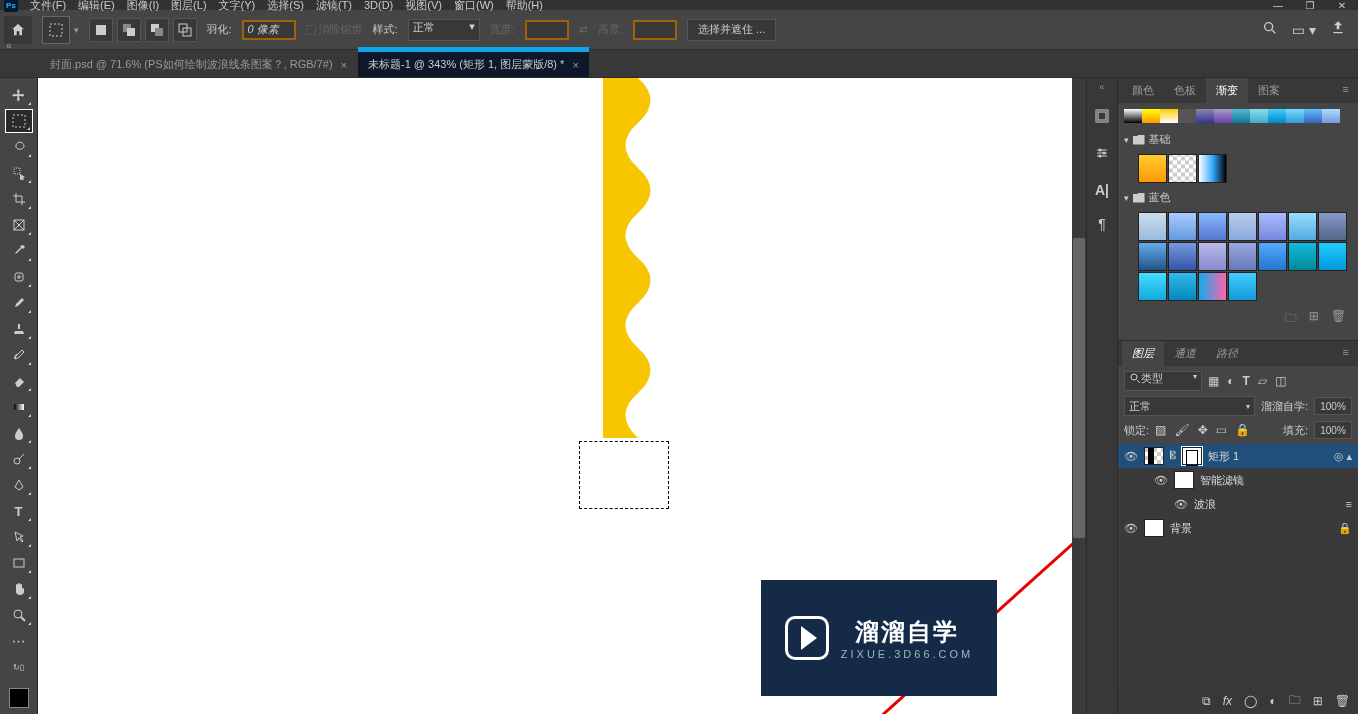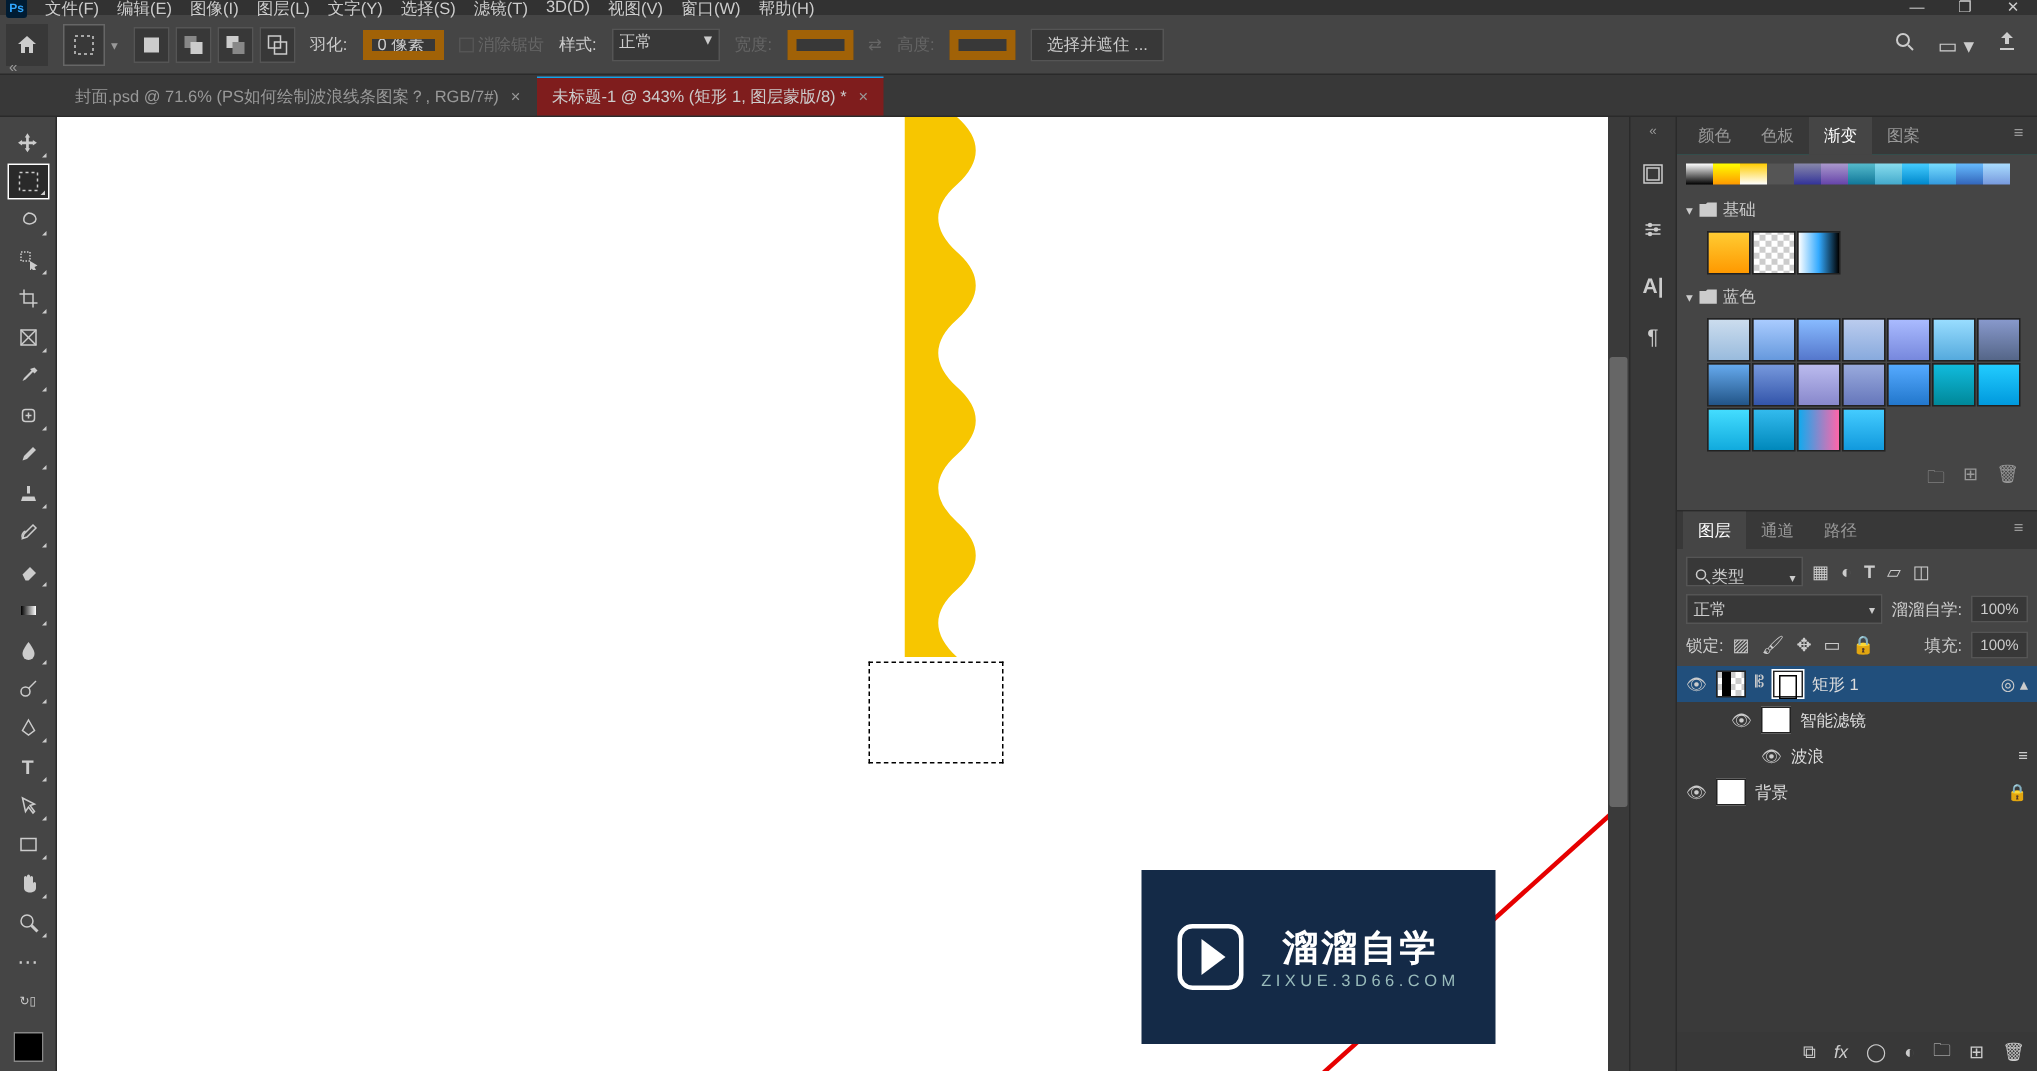--- a/index.html
+++ b/index.html
@@ -12,30 +12,30 @@
 .window-controls { position: absolute; right: 0; top: 0; display: flex; gap: 0; }
 .win-ctrl { width: 32px; height: 10px; display: flex; align-items: center; justify-content: center; color: #ccc; font-size: 10px; }
 
 
 .options-bar { height: 40px; background: #454545; display: flex; align-items: center; padding: 0 4px; gap: 10px; border-bottom: 1px solid #2a2a2a; }
 .home-icon { width: 28px; height: 28px; display: flex; align-items: center; justify-content: center; color: #ddd; background: #383838; }
 .sel-group { display: flex; align-items: center; gap: 4px; }
 .tool-select { width: 28px; height: 28px; border: 1px solid #666; display: flex; align-items: center; justify-content: center; background: #383838; }
 .mode-btn { width: 24px; height: 24px; background: #383838; border: 1px solid #555; display: flex; align-items: center; justify-content: center; }
 .opt-label { color: #ccc; }
-.opt-input { width: 54px; height: 20px; background: #383838; border: 6px solid #a16207; color: #ccc; padding: 0 4px; font-size: 11px; }
+.opt-input { width: 54px; height: 20px; background: #383838; border: 2px solid #a16207; color: #ccc; padding: 0 4px; font-size: 11px; font-style: italic; }
 .opt-select { width: 72px; height: 22px; background: #383838; border: 1px solid #555; color: #ccc; padding: 0 4px; font-size: 11px; }
 .disabled-text { color: #666; }
 .opt-btn { height: 22px; padding: 0 10px; background: #383838; border: 1px solid #555; color: #ccc; display: flex; align-items: center; }
 .right-icons { margin-left: auto; display: flex; align-items: center; gap: 14px; padding-right: 8px; }
 .right-icon { color: #ccc; font-size: 14px; }
 
 
 .tab-bar { height: 28px; background: #383838; display: flex; align-items: flex-end; padding-left: 40px; border-bottom: 1px solid #2a2a2a; }
-.doc-tab { padding: 5px 10px; background: #7f1d1d; color: #ccc; font-size: 11px; display: flex; align-items: center; gap: 8px; margin-right: 1px; border-top: 1px solid #0ea5e9; }
+.doc-tab { padding: 5px 10px; background: #0f172a; color: #ccc; font-size: 11px; display: flex; align-items: center; gap: 8px; margin-right: 1px; border-top: 5px solid #0ea5e9; }
 .doc-tab.inactive { background: #383838; border-top: none; color: #999; }
 .tab-close { font-size: 11px; color: #999; }
 
 
 .workspace { display: flex; height: 636px; }
 
 
 .left-tools { width: 38px; background: #454545; display: flex; flex-direction: column; align-items: center; padding-top: 4px; border-right: 1px solid #2a2a2a; }
 .tool-btn { width: 28px; height: 24px; display: flex; align-items: center; justify-content: center; color: #ccc; font-size: 14px; margin: 1px 0; position: relative; }
 .tool-btn.active { background: #2a2a2a; border: 1px solid #fff; }
@@ -83,21 +83,21 @@
 .folder-icon { width:12px; height:10px; background:#ccc; clip-path: polygon(0 15%, 40% 15%, 50% 0, 100% 0, 100% 100%, 0 100%); }
 .sw-row { display: flex; gap: 1px; flex-wrap: wrap; padding: 4px 0 4px 14px; }
 .sw { width: 29px; height: 29px; border: 1px solid #222; }
 .sw2 { width: 29px; height: 29px; border: 1px solid #222; }
 .panel-footer-icons { display: flex; justify-content: flex-end; gap: 12px; padding: 4px 6px; color: #999; font-size: 12px; }
 
 
 .layers-panel { flex: 1; display: flex; flex-direction: column; min-height: 0; }
 .layer-controls { padding: 5px 6px; display: flex; flex-direction: column; gap: 5px; background:#454545; }
 .lc-row { display: flex; align-items: center; gap: 6px; }
-.lc-search-wrap { display:flex; align-items:flex-end; background:#383838; border:1px solid #555; padding:0 4px; height:20px; }
+.lc-search-wrap { display:flex; align-items:flex-start; background:#383838; border:1px solid #555; padding:0 4px; height:20px; }
 .lc-search { width: 52px; background: transparent; border: none; color: #ccc; font-size: 11px; outline:none; }
 .lc-icons { display: flex; gap: 8px; font-size: 12px; color: #ccc; }
 .lc-drop { flex: 1; height: 20px; background: #383838; border: 1px solid #555; color: #ccc; padding: 0 4px; font-size: 11px; display:flex; align-items:center; justify-content:space-between; }
 .lc-pct { width: 38px; height: 18px; background: #383838; border: 1px solid #555; color: #ccc; text-align: center; font-size: 10px; }
 .layer-list { flex: 1; overflow: hidden; background: #3a3a3a; }
 .layer-row { display: flex; align-items: center; padding: 3px 6px; gap: 6px; height: 24px; }
 .layer-row.active { background: #214f7c; }
 .layer-row.sub { padding-left: 36px; }
 .layer-row.subsub { padding-left: 56px; }
 .eye { width: 14px; font-size: 11px; color: #ccc; }
@@ -451,21 +451,21 @@
         <div class="sw" style="background:linear-gradient(90deg,#1ae,#f6a)"></div>
         <div class="sw" style="background:linear-gradient(#4cf,#19d)"></div>
       </div>
       <div class="panel-footer-icons">
         <span>🗀</span>
         <span>⊞</span>
         <span>🗑</span>
       </div>
     </div>
 
-    <div class="panel-tabs" style="border-top:1px solid #2a2a2a;">
+    <div class="panel-tabs" style="border-top:1px solid #2a2a2a;font-style:italic;">
       <div class="panel-tab active">图层</div>
       <div class="panel-tab">通道</div>
       <div class="panel-tab">路径</div>
       <div style="margin-left:auto;padding:5px;color:#999">≡</div>
     </div>
     <div class="layers-panel">
       <div class="layer-controls">
         <div class="lc-row">
           <div class="lc-search-wrap">
             <svg width="12" height="12">

